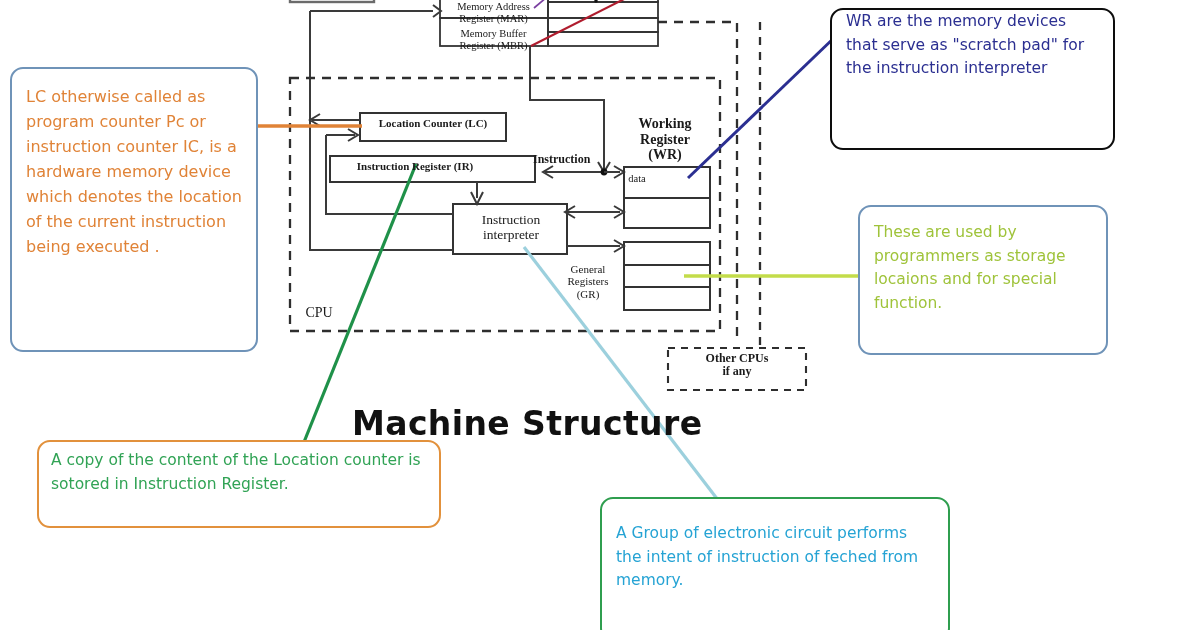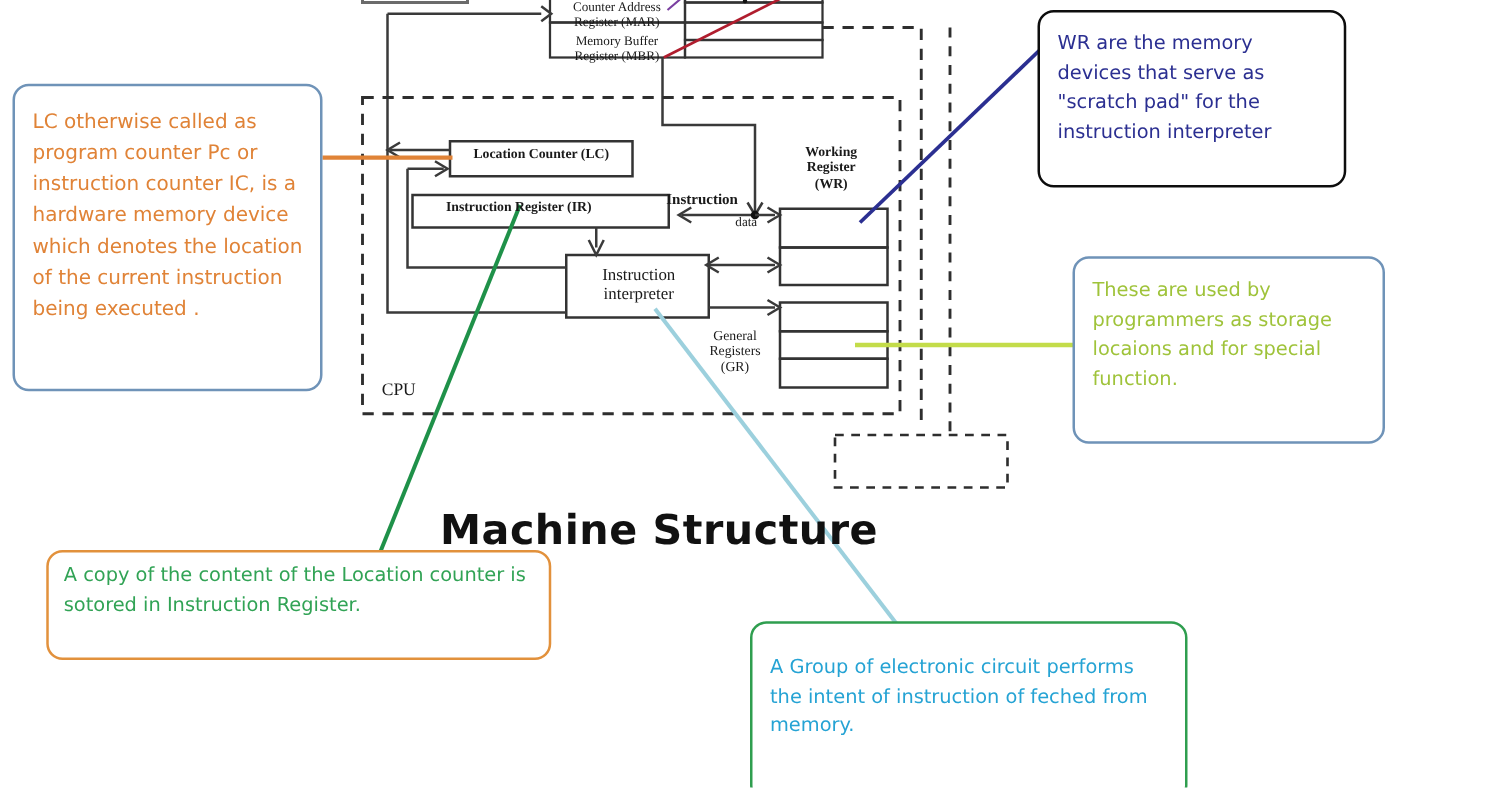--- a/index.html
+++ b/index.html
@@ -20,24 +20,24 @@
     text-align:center;
     line-height:1.12;
     white-space:pre-line;
     pointer-events:none;
   }
   .lbl-mar   {left:441px; top:1px;  width:105px; font-size:10.5px;}
   .lbl-mbr   {left:441px; top:28px; width:105px; font-size:10.5px;}
   .lbl-lc    {left:362px; top:117px;width:142px; font-size:11px; font-weight:bold;}
   .lbl-ir    {left:315px; top:160px;width:200px; font-size:11px; font-weight:bold;}
   .lbl-ii    {left:457px; top:212px;width:108px; font-size:13.5px;}
-  .lbl-wr    {left:626px; top:116px;width:78px;  font-size:11px;  font-weight:bold;text-align:center;}
+  .lbl-wr    {left:626px; top:116px;width:78px;  font-size:14px;  font-weight:bold;text-align:center;}
   .lbl-gr    {left:552px; top:263px;width:72px;  font-size:11px;}
   .lbl-instr {left:533px; top:153px;width:70px;  font-size:12px; font-weight:bold; text-align:left;}
-  .lbl-data  {left:580px; top:173px;width:34px;  font-size:10.5px;}
+  .lbl-data  {left:620px; top:173px;width:34px;  font-size:10.5px;}
   .lbl-cpu   {left:297px; top:305px;width:44px;  font-size:14px; text-align:center;}
   .lbl-other {left:672px; top:352px;width:130px; font-size:12px; font-weight:bold;}
 
   
   .title{
     position:absolute;left:352px;top:404px;
     font-family:"DejaVu Sans", sans-serif;
     font-weight:bold;font-size:33px;letter-spacing:.4px;
     color:#111;
   }
@@ -47,31 +47,31 @@
     position:absolute;
     box-sizing:border-box;
     background:#ffffff;
     font-family:"DejaVu Sans", sans-serif;
     font-size:15.5px;
     line-height:1.52;
     white-space:pre-line;
     padding:10px 12px 8px 14px;
   }
   #callout-lc{
-    left:10px;  top:67px;  width:248px; height:246px;
+    left:10px;  top:67px;  width:248px; height:285px;
     border:2.4px solid #6f93b8; border-radius:13px;
     color:#e08337;
     font-size:16px; line-height:1.56;
     padding-top:16px;
   }
   #callout-wr{
-    left:830px; top:8px;   width:247px; height:142px;
+    left:830px; top:8px;   width:285px; height:142px;
     border:2.6px solid #0d0d0d; border-radius:13px;
     color:#2b2f91;
-    padding-top:13px;
+    padding-top:0;
   }
   #callout-gr{
     left:858px; top:205px; width:250px; height:150px;
     border:2.4px solid #6f93b8; border-radius:13px;
     color:#9fc33a;
     padding-top:14px;
   }
   #callout-ir{
     left:37px;  top:440px; width:404px; height:88px;
     border:2.6px solid #e2913c; border-radius:13px;
@@ -200,37 +200,39 @@
 
     <rect x="668" y="348" width="138" height="42" fill="none" stroke="#2e2e2e" stroke-width="2.1" stroke-dasharray="7 6"></rect>
 
     <line x1="258" y1="126" x2="362" y2="126" stroke="#e08337" stroke-width="3.4"></line>
     <line x1="688" y1="178" x2="836" y2="36" stroke="#2b2f91" stroke-width="3"></line>
     <line x1="684" y1="276" x2="862" y2="276" stroke="#c3dc4a" stroke-width="3.6"></line>
     <line x1="416" y1="164" x2="300" y2="452" stroke="#1f9149" stroke-width="3.2"></line>
     <line x1="524" y1="247" x2="718" y2="500" stroke="#9cd0dd" stroke-width="3.2"></line>
   </svg>
 
-  <div class="dlabel lbl-mar">Counter Address
+  <div class="dlabel lbl-mar">Memory Address
 Register (MAR)</div>
   <div class="dlabel lbl-mbr">Memory Buffer
 Register (MBR)</div>
   <div class="dlabel lbl-lc">Location Counter (LC)</div>
   <div class="dlabel lbl-ir">Instruction Register (IR)</div>
   <div class="dlabel lbl-ii">Instruction
 interpreter</div>
   <div class="dlabel lbl-wr">Working
 Register
 (WR)</div>
   <div class="dlabel lbl-gr">General
 Registers
 (GR)</div>
   <div class="dlabel lbl-instr">Instruction</div>
   <div class="dlabel lbl-data">data</div>
   <div class="dlabel lbl-cpu">CPU</div>
+  <div class="dlabel lbl-other">Other CPUs
+if any</div>
 
   <div class="title">Machine Structure</div>
 
   <div class="callout" id="callout-lc">LC otherwise called as program counter Pc or instruction counter IC, is a hardware memory device which denotes the location of the current instruction being executed .</div>
 
   <div class="callout" id="callout-wr">WR are the memory devices that serve as "scratch pad" for the instruction interpreter</div>
 
   <div class="callout" id="callout-gr">These are used by programmers as storage locaions and for special function.</div>
 
   <div class="callout" id="callout-ir">A copy of the content of the Location counter is sotored in Instruction Register.</div>

